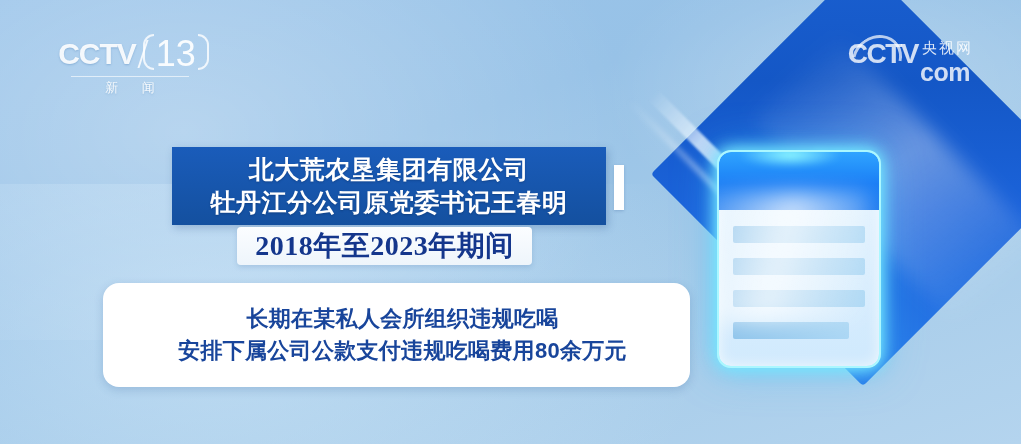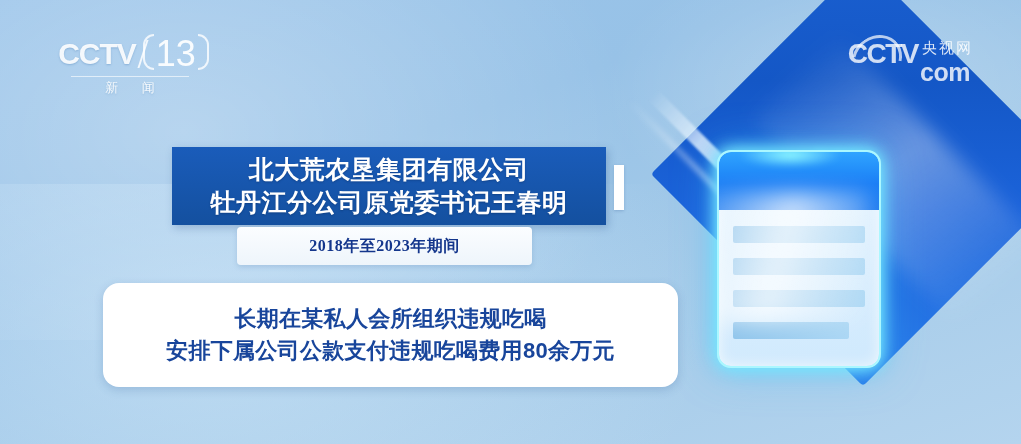--- a/index.html
+++ b/index.html
@@ -308,36 +308,37 @@
     background: linear-gradient(180deg, #fbfdff 0%, #eef5fb 100%);
     border-radius: 4px;
     display: flex;
     align-items: center;
     justify-content: center;
     box-shadow: 0 2px 5px rgba(50,95,155,0.18);
   }
   .date-pill span {
     font-family: "Liberation Serif", "DejaVu Serif", serif;
     font-weight: bold;
-    font-size: 16px;
+    font-size: 28px;
     color: #14368c;
     letter-spacing: 0.5px;
   }
 
   
   .detail-card {
     position: absolute;
     left: 103px; top: 283px;
     width: 575px; height: 104px;
     background: #ffffff;
     border-radius: 16px;
     box-shadow: 0 3px 10px rgba(45,90,150,0.22);
     display: flex;
     align-items: center;
     justify-content: center;
+    padding-left: 12px;
   }
   .detail-card .lines {
     text-align: center;
     color: #18459b;
     font-weight: bold;
     font-size: 22px;
     line-height: 1.45;
     letter-spacing: 0.3px;
   }
   .detail-card .lines div:nth-child(3) { font-size: 16px; }

